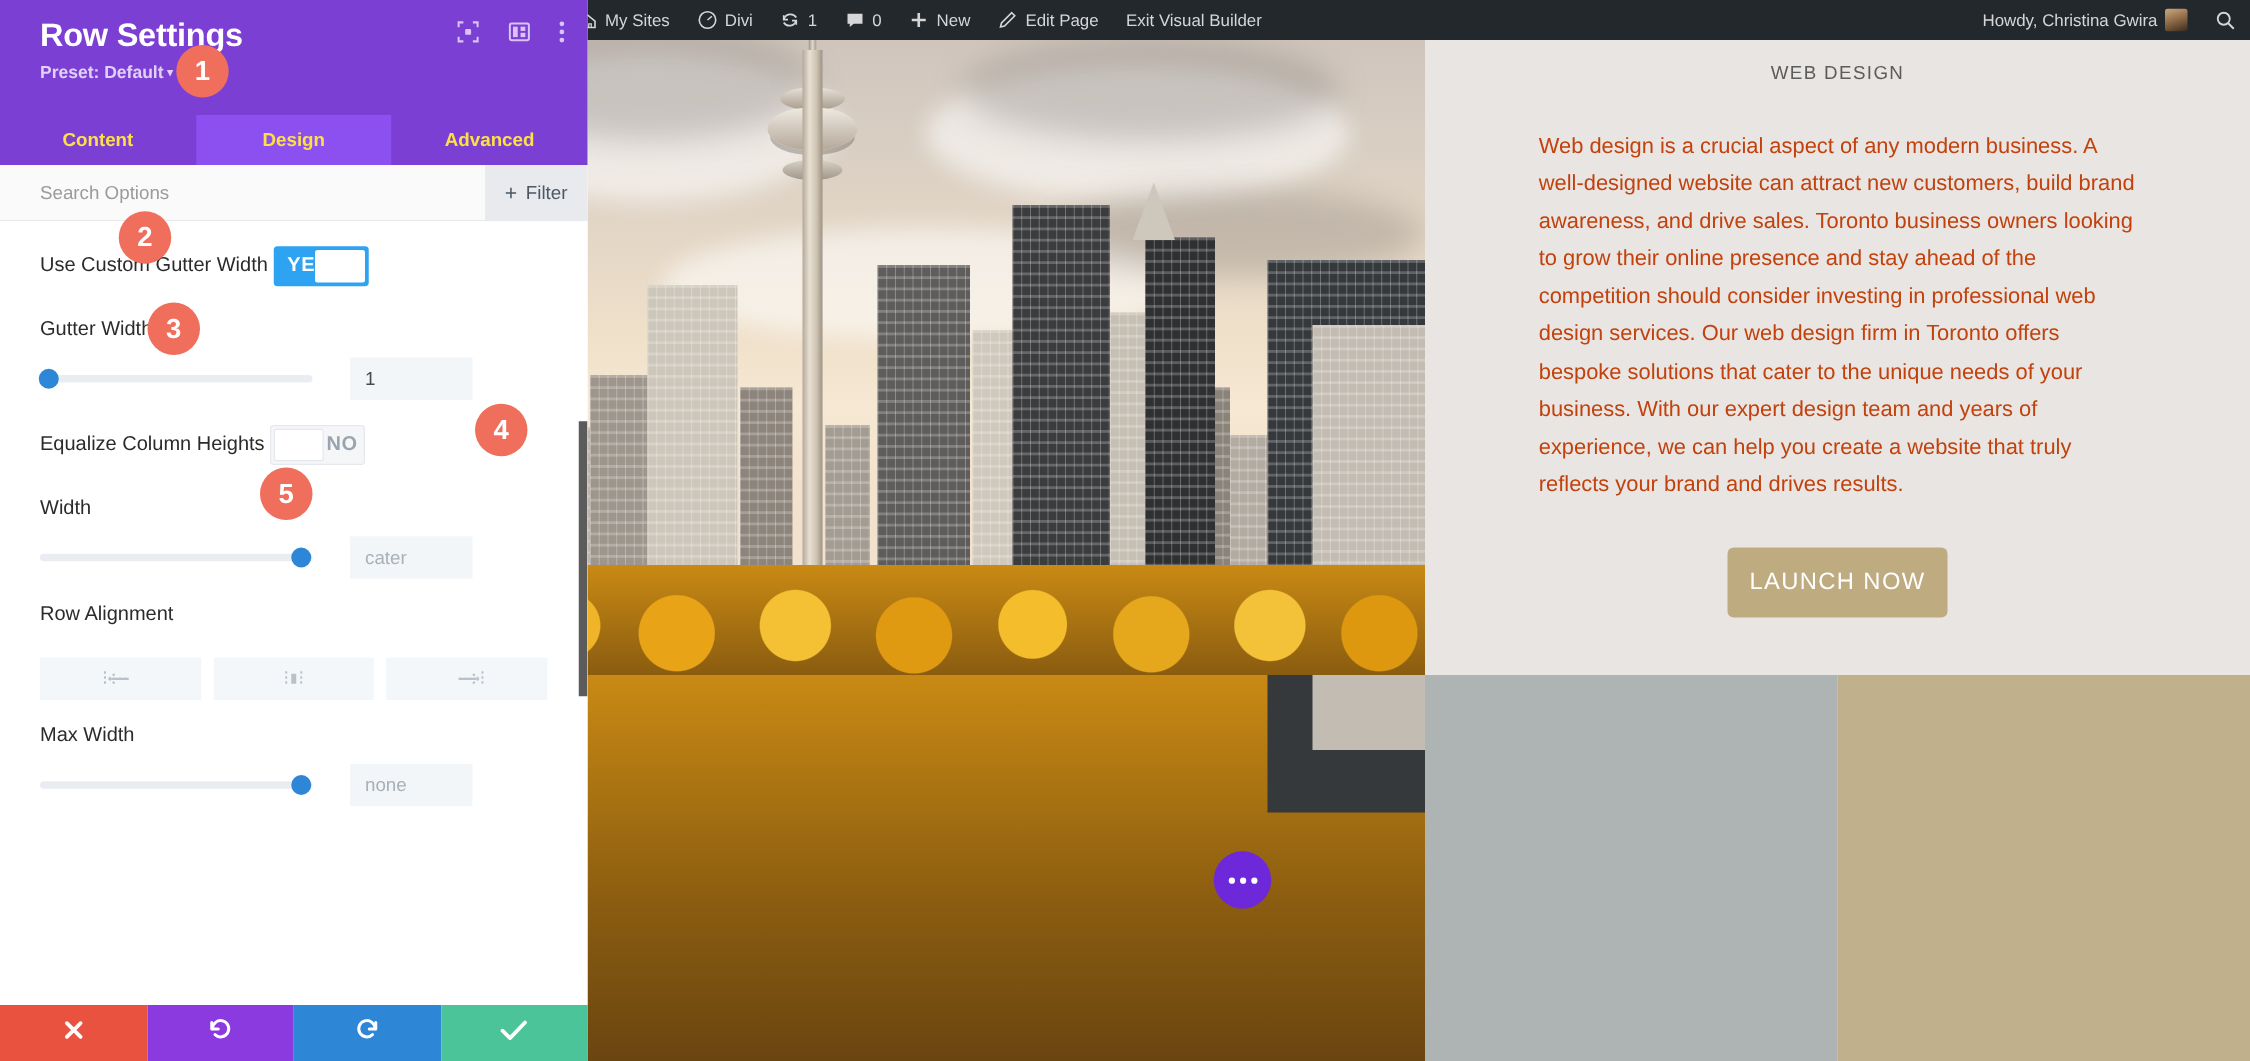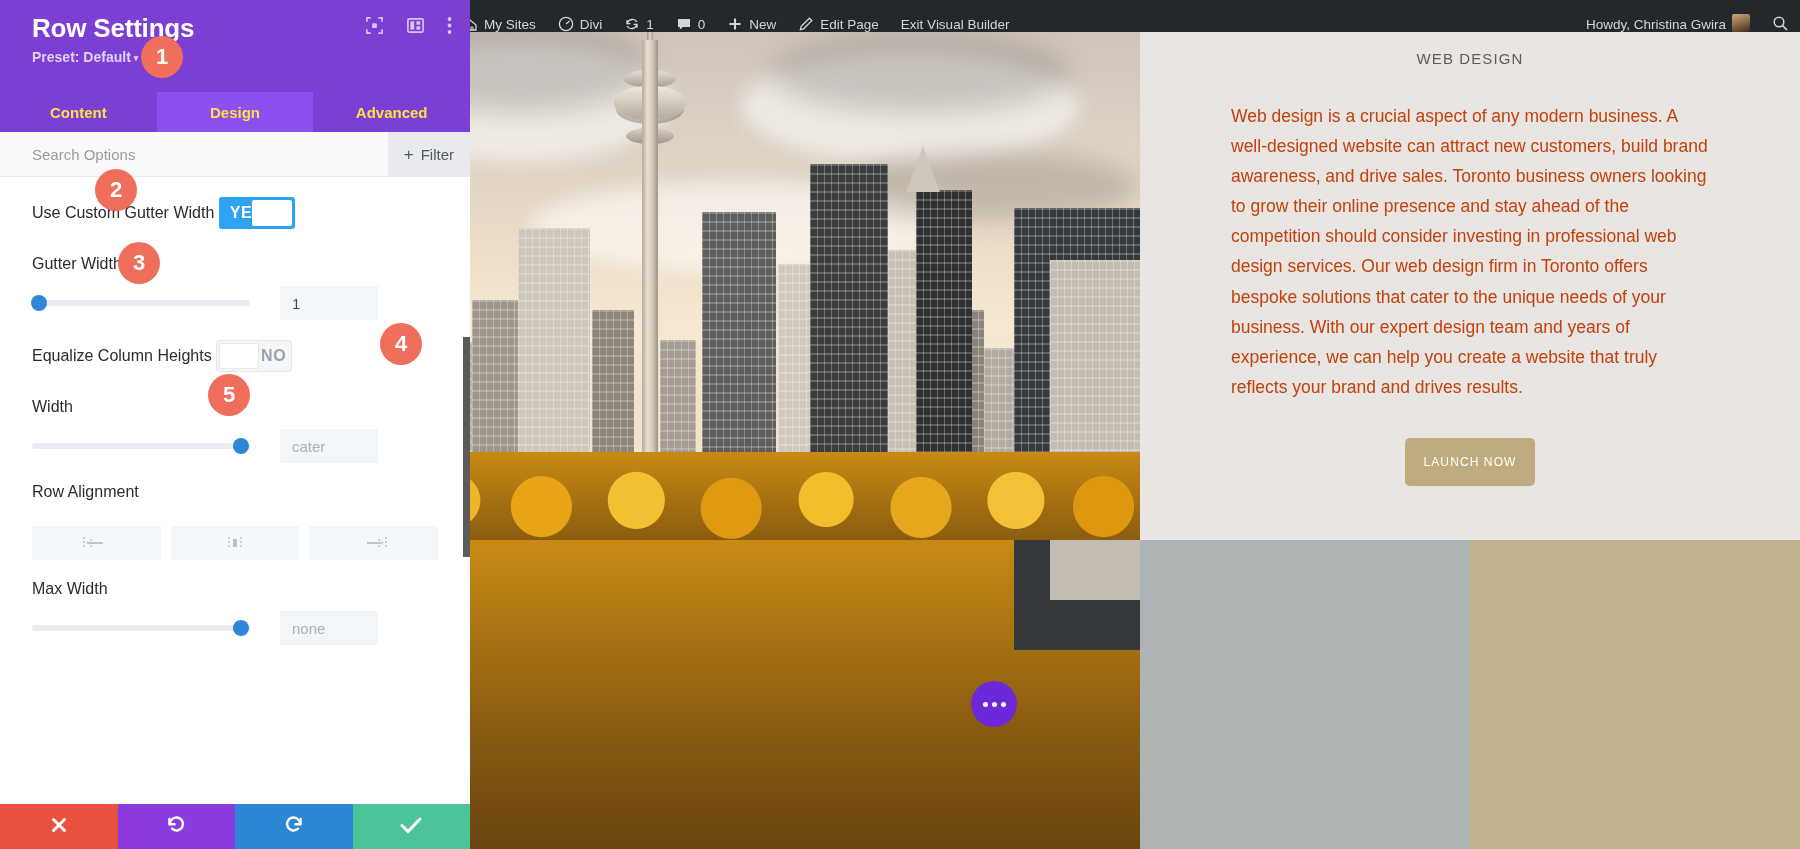--- a/index.html
+++ b/index.html
@@ -181,21 +181,21 @@
 
   
   .wp-adminbar {
     position: absolute; left: 410px; top: 0; right: 0; height: 32px;
     background: #23282d;
     display: flex; align-items: center;
     color: #d6d6d6; font-size: 13.5px;
     z-index: 30;
   }
   .wp-item {
-    display: flex; align-items: flex-end; gap: 6px;
+    display: flex; align-items: center; gap: 6px;
     padding: 0 11px; height: 32px; cursor: pointer; white-space: nowrap;
   }
   .wp-spacer { flex: 1; }
   .wp-avatar {
     width: 18px; height: 18px; border-radius: 2px;
     background: linear-gradient(160deg,#c9a97e 0%, #8e6a46 50%, #3b2a1e 100%);
     display: inline-block;
   }
   .wp-icon svg { display: block; }
 
@@ -291,21 +291,21 @@
   }
   .hero-para {
     font-size: 17.5px; line-height: 1.72; color: #c2410c;
     text-align: left; max-width: 478px;
   }
   .launch-btn {
     margin-top: 36px;
     background: #bfab80; color: #fff;
     border: none; border-radius: 5px;
     padding: 17px 18px;
-    font-size: 12px; letter-spacing: 1.1px;
+    font-size: 19px; letter-spacing: 1.1px;
     font-family: "Liberation Sans", sans-serif;
     cursor: pointer;
   }
 
   .blocks-row { display: flex; height: 309px; }
   .block-gray { flex: 0 0 330px; background: #aeb3b3; }
   .block-tan { flex: 1; background: #c0b08b; }
   .block-img-strip { flex: 0 0 730px; position: relative; overflow: hidden; }
 
   .fab {

